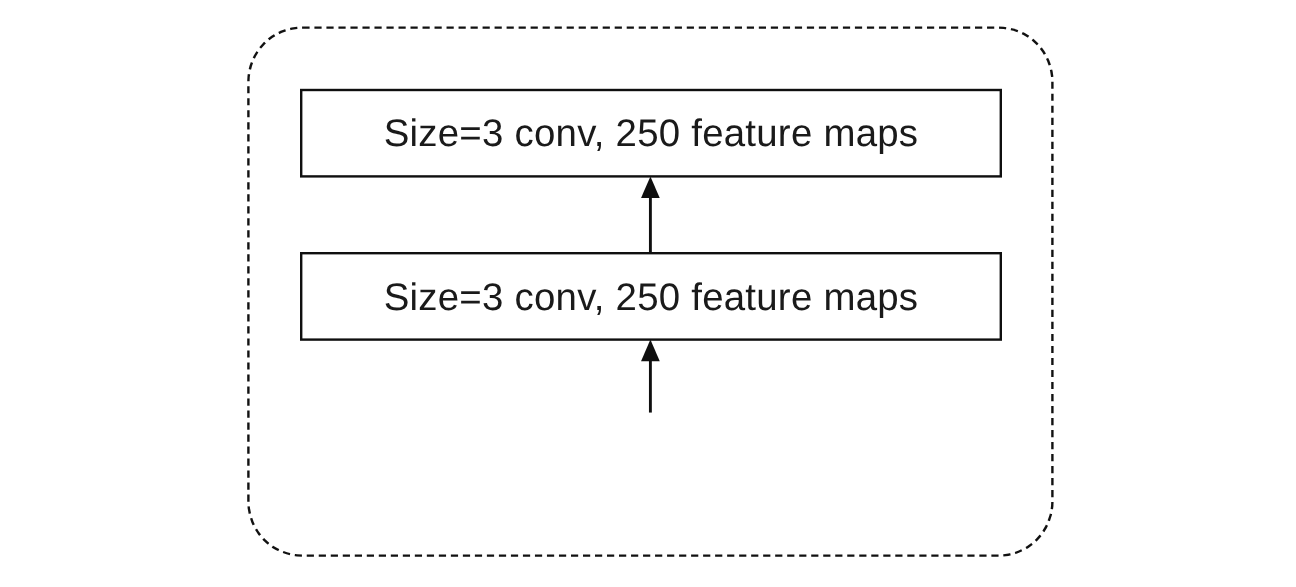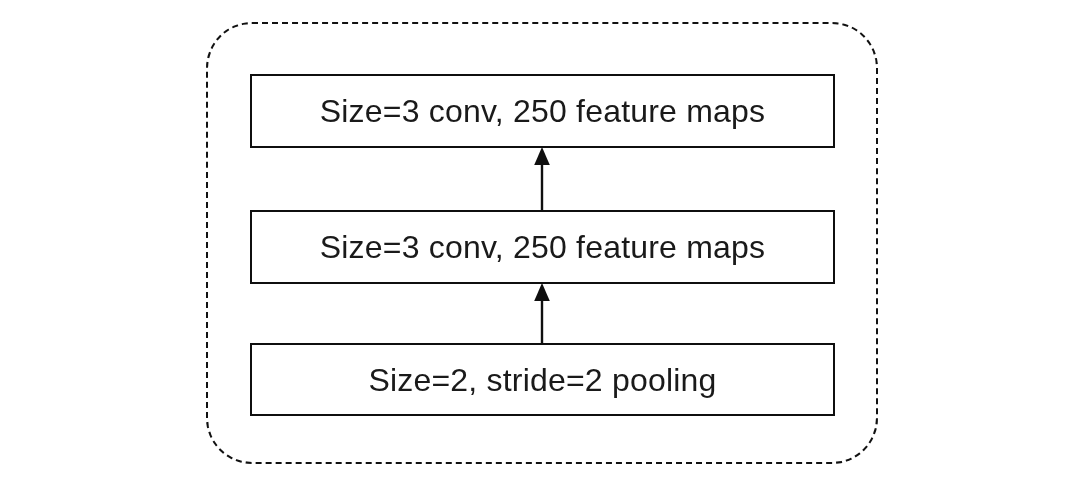--- a/index.html
+++ b/index.html
@@ -89,17 +89,14 @@
     <span class="layer-label">Size=3 conv, 250 feature maps</span>
   </div>
 
   <div class="arrow arrow-2">
     <svg viewBox="0 0 26 63" preserveAspectRatio="none" aria-hidden="true">
       <line x1="13" y1="63" x2="13" y2="18" stroke="#0f0f0f" stroke-width="2.4"></line>
       <polygon points="13,2 5.2,20 20.8,20" fill="#0f0f0f"></polygon>
     </svg>
   </div>
 
-  <div class="layer-box box-3">
-    <span class="layer-label">Size=2, stride=2 pooling</span>
-  </div>
 
 </div>
 
 </body></html>

